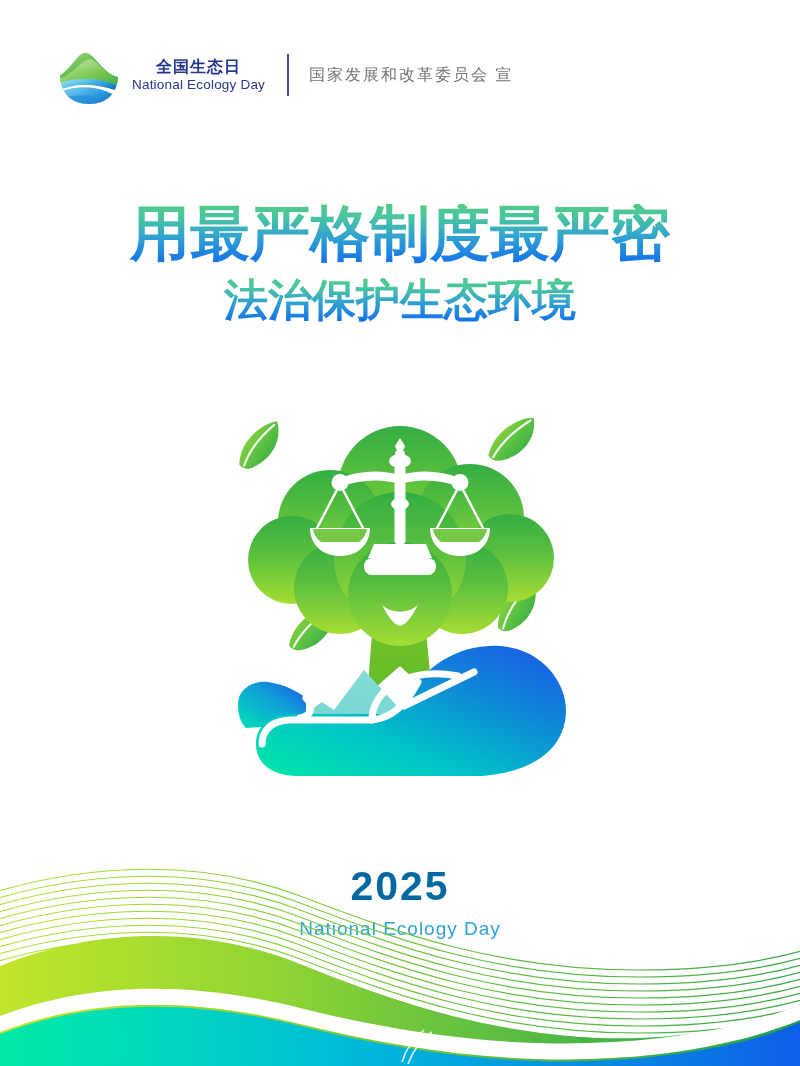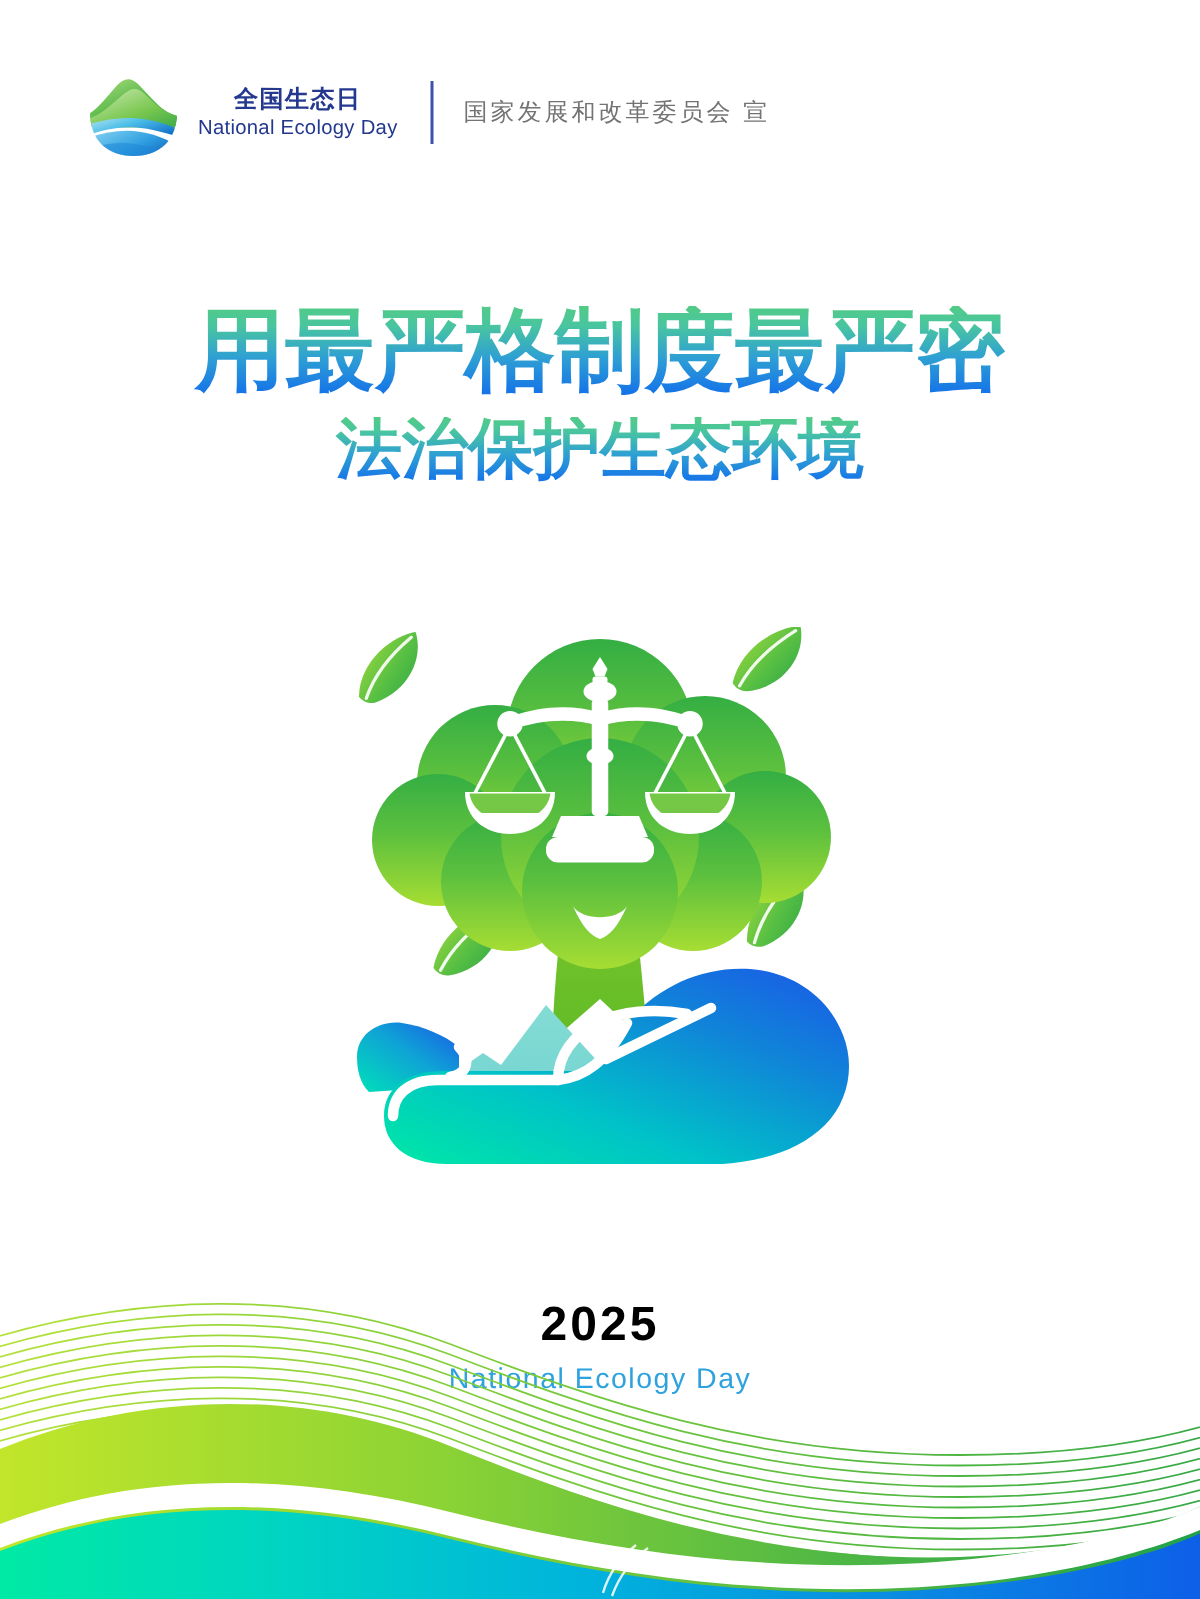--- a/index.html
+++ b/index.html
@@ -108,23 +108,23 @@
 
   
   #year-block {
     position: absolute;
     left: 0;
     top: 866px;
     width: 800px;
     text-align: center;
   }
   #year-number {
-    font-size: 32px;
+    font-size: 41px;
     font-weight: bold;
-    color: #000000;
+    color: #0369a1;
     letter-spacing: 2px;
     line-height: 1;
   }
   #year-subtitle {
     font-size: 19px;
     color: #2da2dd;
     letter-spacing: 1px;
     margin-top: 12px;
     line-height: 1;
   }

